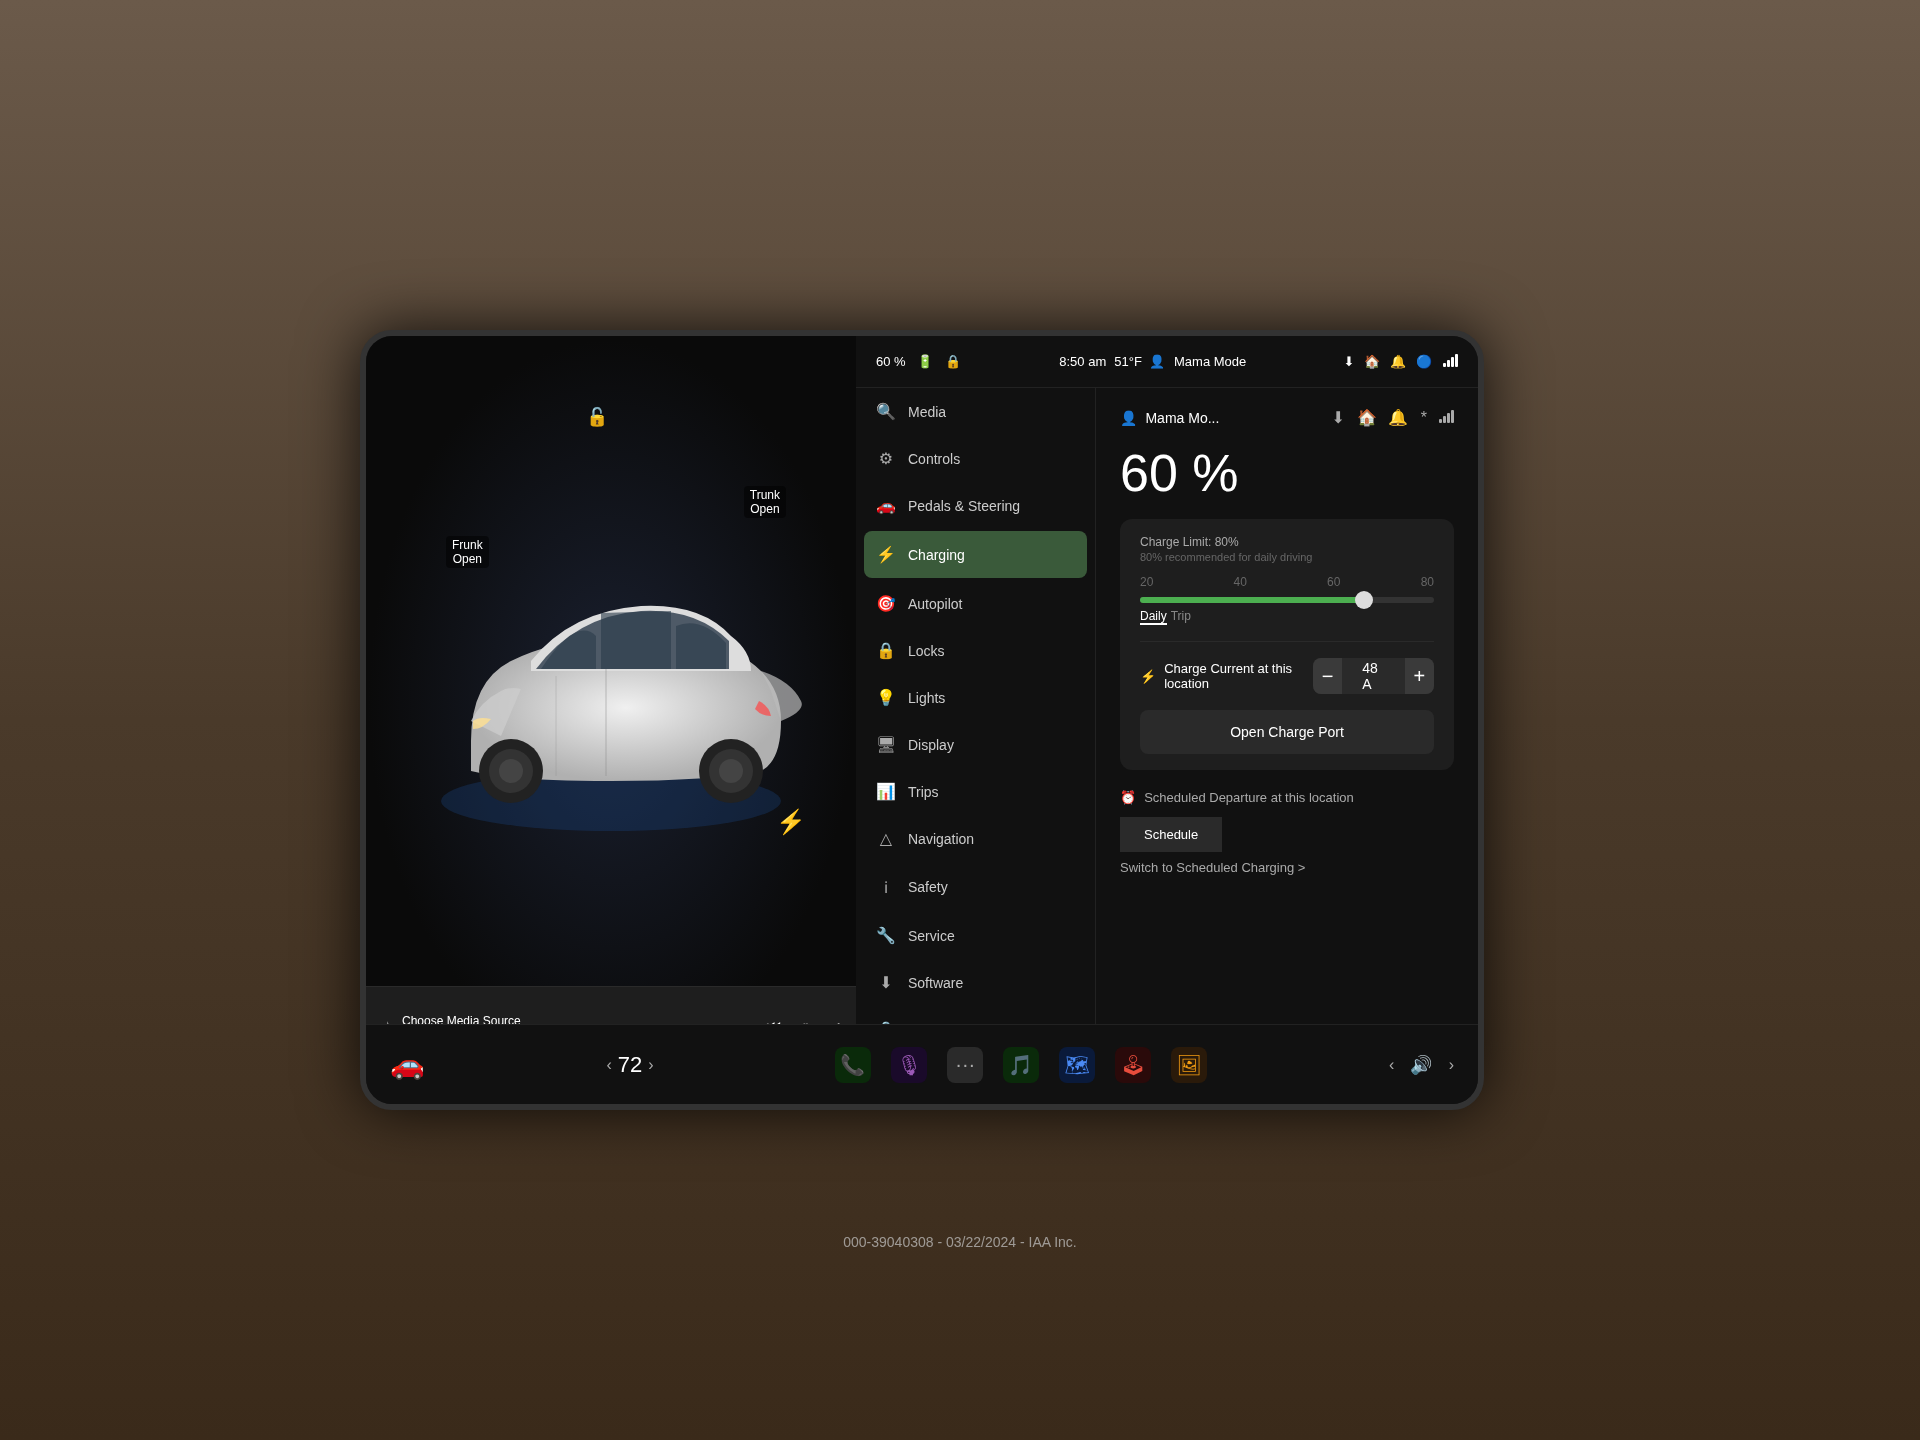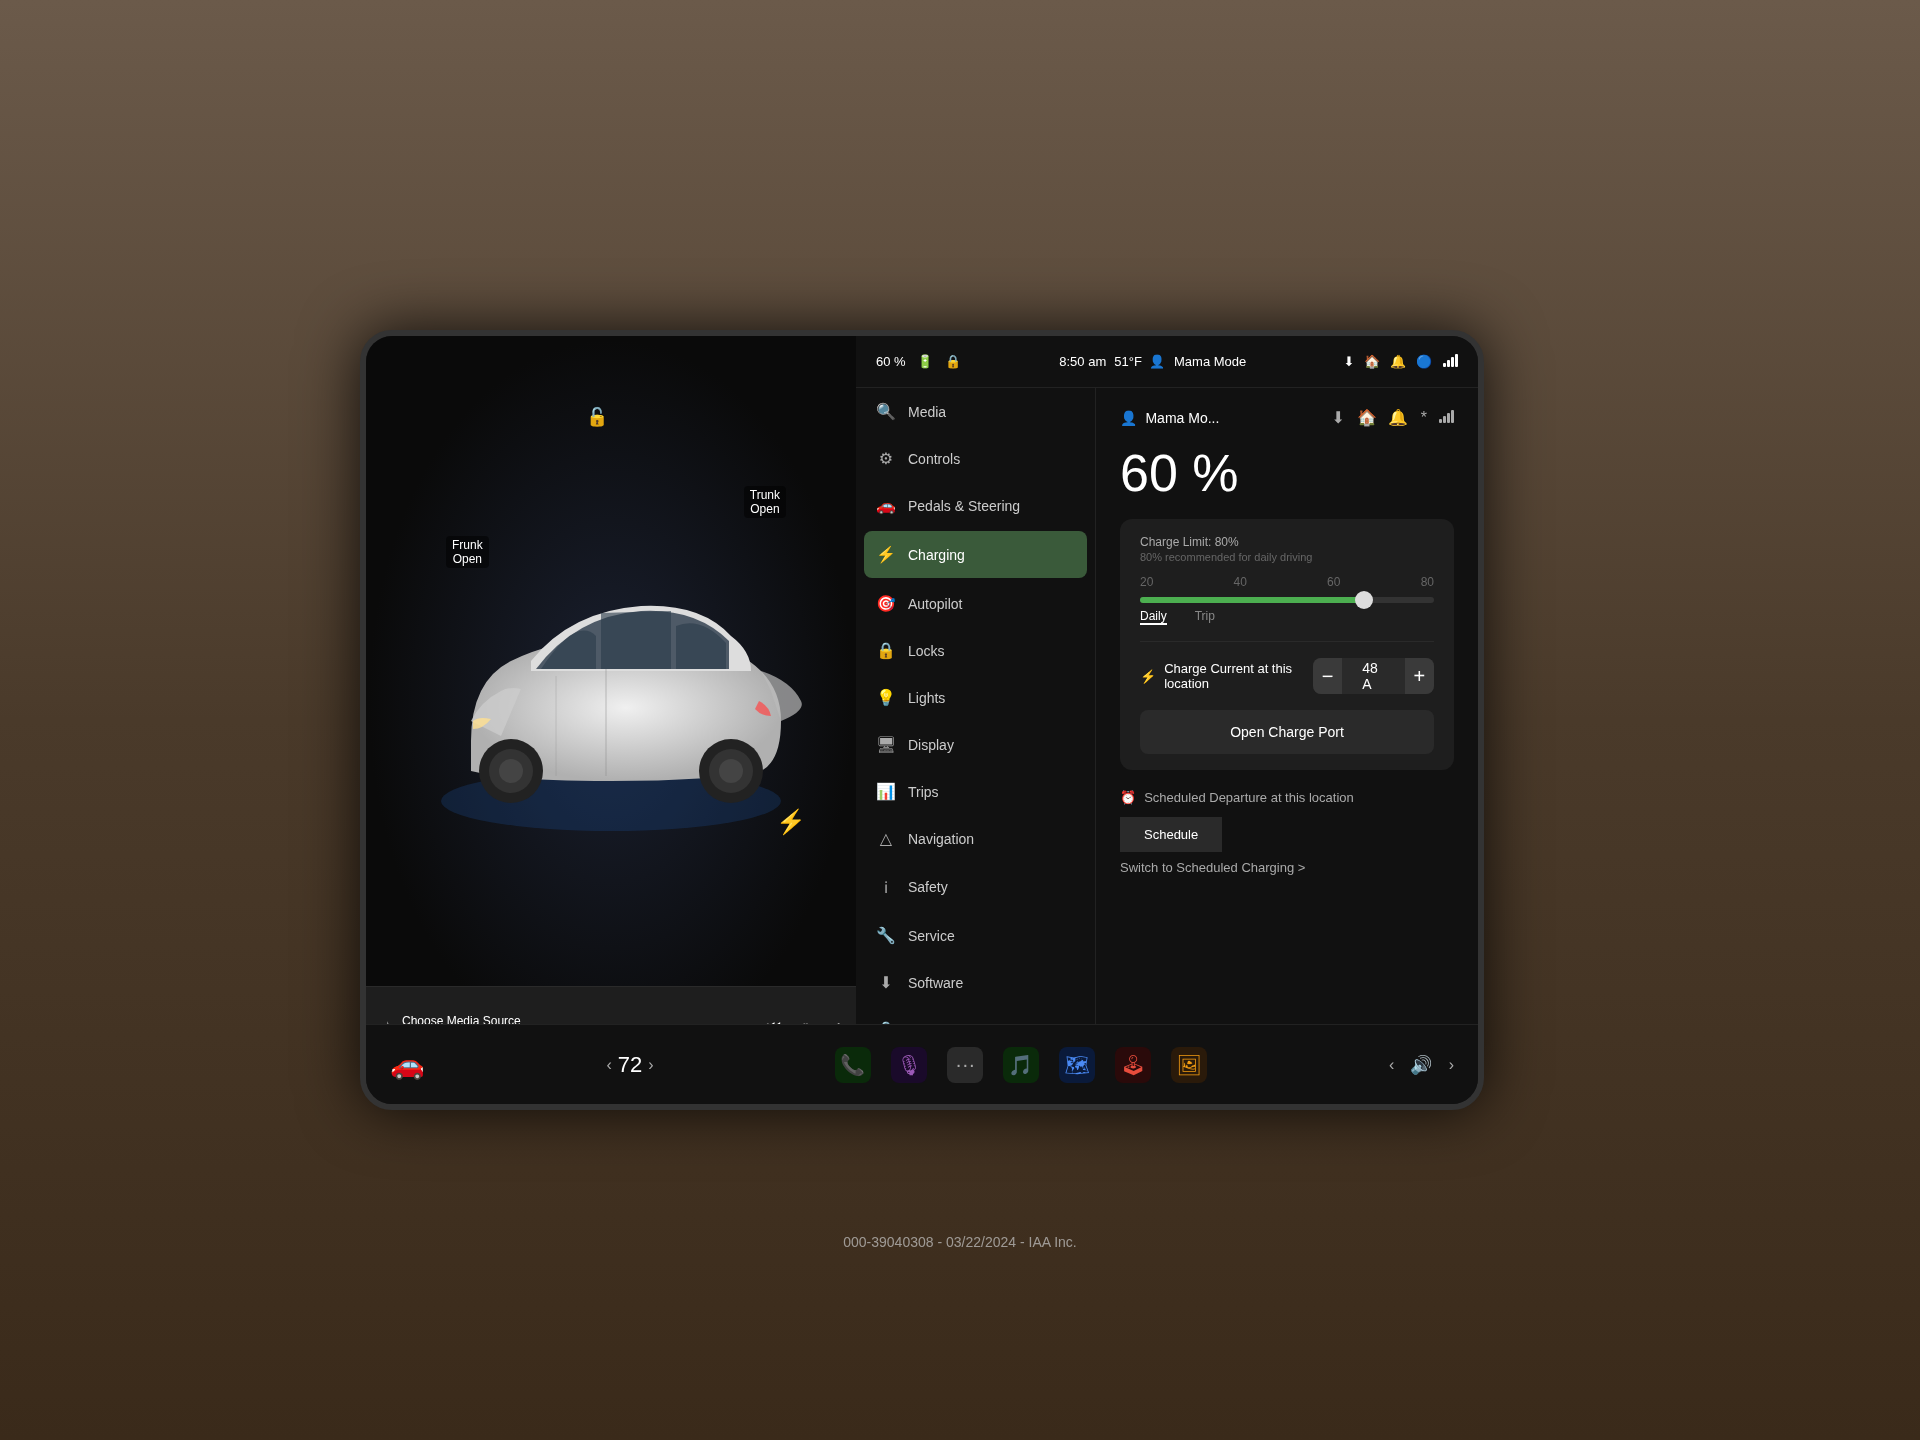--- a/index.html
+++ b/index.html
@@ -288,21 +288,21 @@
       display: flex;
       justify-content: space-between;
       font-size: 12px;
       color: #666;
       margin-bottom: 8px;
       gap: 47px;
     }
 
     .daily-trip-tabs {
       display: flex;
-      gap: 28px;
+      gap: 4px;
       font-size: 12px;
     }
 
     .dt-tab { color: #888; }
     .dt-tab.active { color: #fff; border-bottom: 2px solid #fff; }
 
     .charge-current-row {
       display: flex;
       align-items: center;
       justify-content: space-between;

